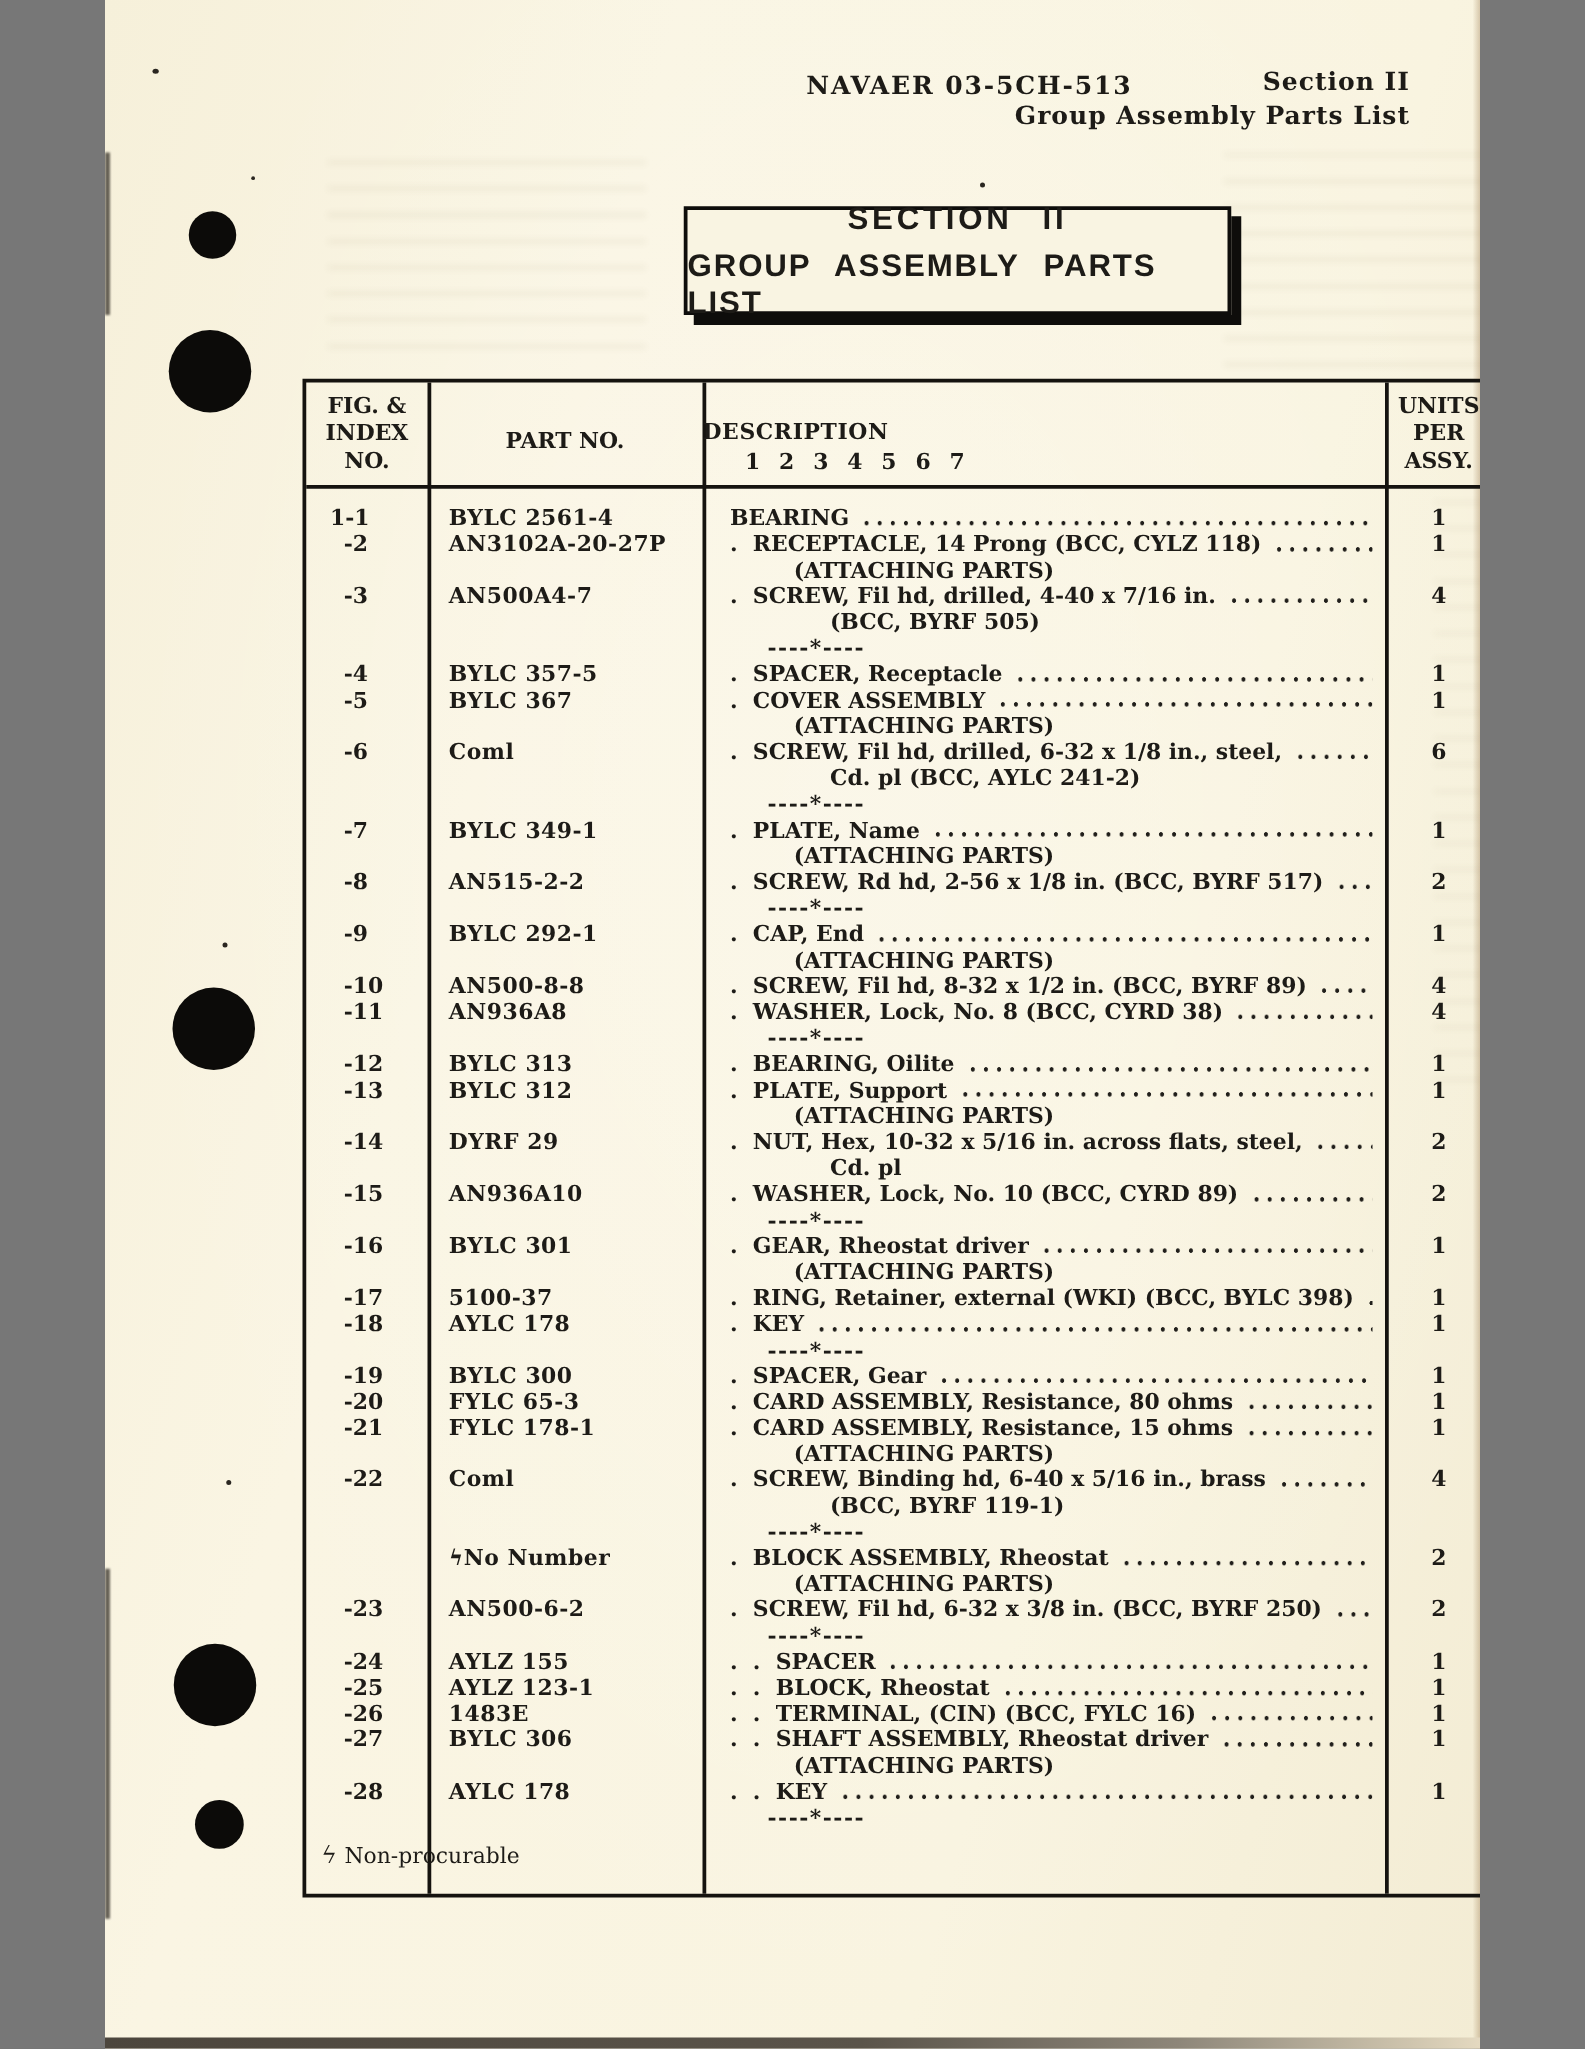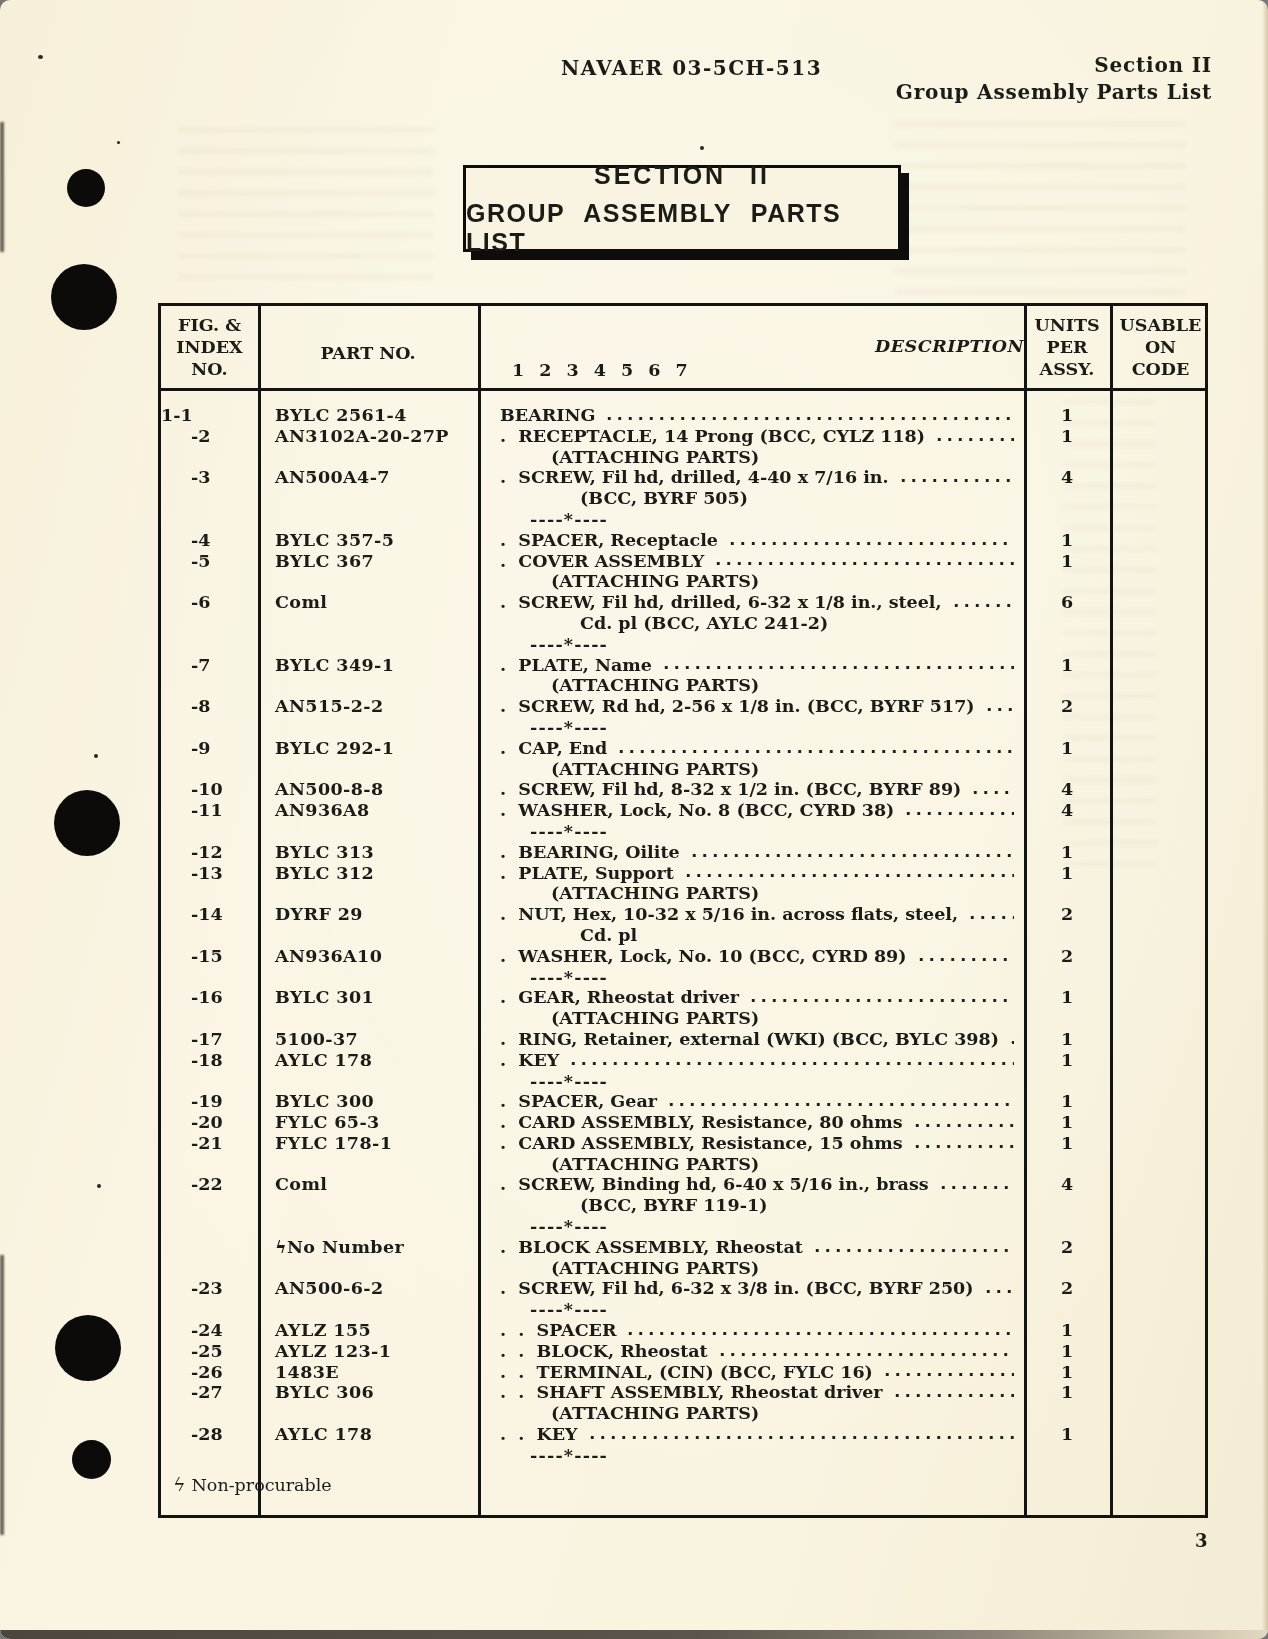--- a/index.html
+++ b/index.html
@@ -1,27 +1,26 @@
 <!DOCTYPE html>
 <html><head>
 <meta charset="utf-8">
 <style>
   html,body { margin:0; padding:0; }
   body { background:#777; }
   #page {
     position:relative;
-    width:1268px; height:1639px;
+    width:1100px; height:1639px;
     margin:0 auto;
     background:
       radial-gradient(ellipse at 55% 40%, rgba(255,255,255,.25), rgba(0,0,0,0) 70%),
       linear-gradient(105deg, #f6f0da 0%, #faf5e3 30%, #f9f4e0 70%, #f3ecd4 100%);
     overflow:hidden;
     font-family:"DejaVu Serif","Liberation Serif",serif;
     color:#1d1b17;
-    border-radius:10px;
   }
 
   
   .punch-hole { position:absolute; background:#0c0b09; border-radius:50%; }
   .speck { position:absolute; background:#2a2620; border-radius:50%; }
   .smudge {
     position:absolute;
     background:repeating-linear-gradient(180deg, rgba(110,95,50,.9) 0 4px, rgba(0,0,0,0) 4px 21px);
     filter:blur(2.5px); opacity:.07; pointer-events:none;
   }
@@ -69,30 +68,30 @@
   .vline { position:absolute; top:0; bottom:0; width:2.5px; background:#15130f; }
 
   .thead {
     position:relative; height:85px; border-bottom:3px solid #15130f; box-sizing:border-box;
     display:grid; grid-template-columns:97px 220px 546px 86px 101px;
     font-weight:700; font-size:17.5px;
   }
   .hcell { display:flex; flex-direction:column; justify-content:center; align-items:center; line-height:22px; }
   .h-part { justify-content:flex-end; padding-bottom:24px; }
   .h-desc { justify-content:flex-end; padding-bottom:7px; align-items:stretch; }
-  .h-desc-title { text-align:right; margin-bottom:2px; letter-spacing:.5px;font-style:italic; }
+  .h-desc-title { text-align:left; margin-bottom:2px; letter-spacing:.5px; }
   .h-desc-sub { padding-left:34px; word-spacing:9px; }
 
   .tbody { position:relative; padding-top:14px; }
   .trow {
     display:grid; grid-template-columns:97px 220px 546px 86px 101px;
     height:20.8px; align-items:flex-end;
     font-size:17.5px; font-weight:700; line-height:20.8px;
   }
-  .c-idx  { }
+  .c-idx  { padding-left:19px; }
   .c-idx.neg { padding-left:30px; }
   .c-part { padding-left:17px; letter-spacing:.4px; white-space:pre; }
   .c-desc { padding-left:22px; display:flex; align-items:flex-end; min-width:0; }
   .dtext  { white-space:pre; }
   .trow.attach .dtext { margin-left:51px; }
   .trow.cont   .dtext { margin-left:80px; }
   .trow.sep    .dtext { margin-left:30px; letter-spacing:1.2px; }
   .dots {
     flex:1 1 auto; min-width:0; height:5px;
     margin:0 10px 5px 9px;

